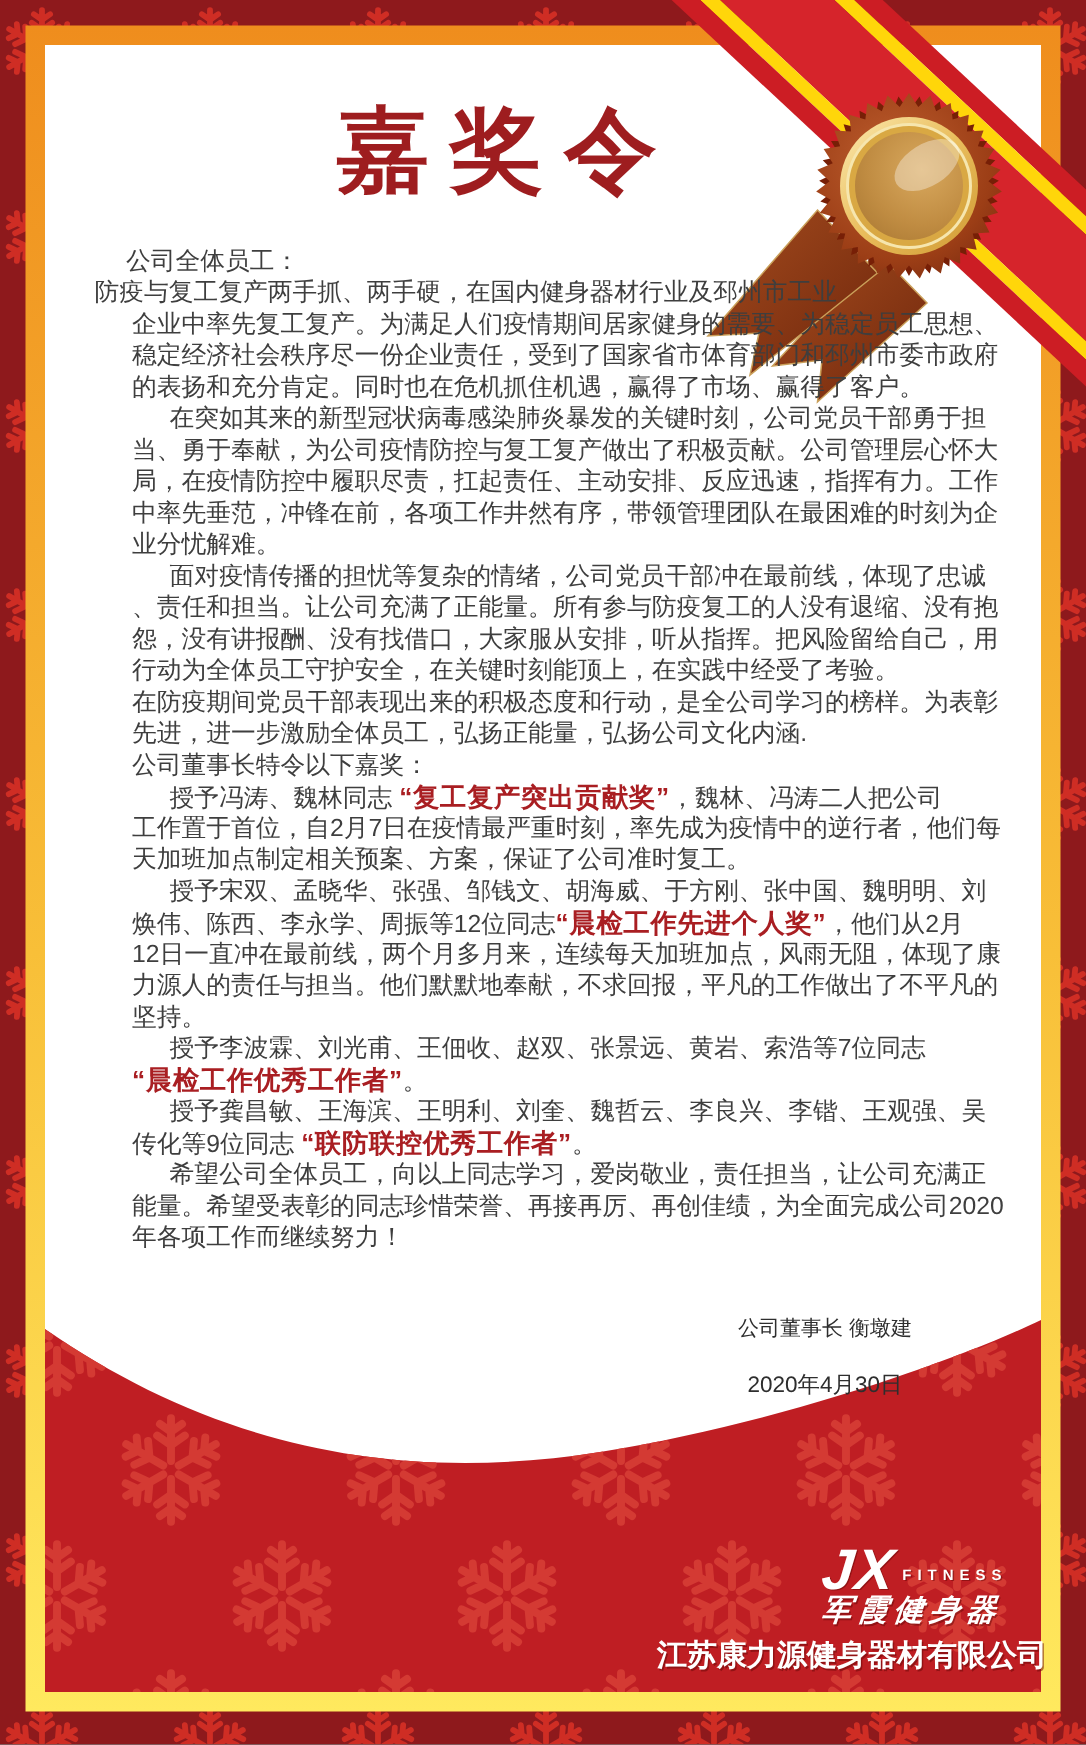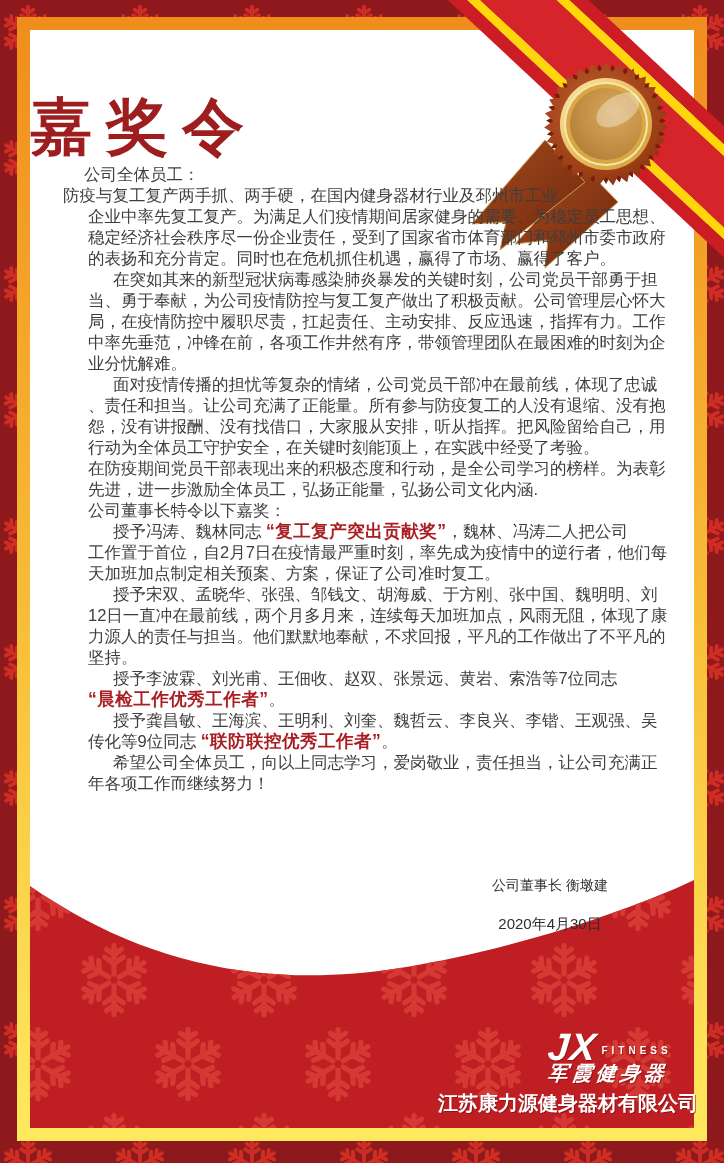--- a/index.html
+++ b/index.html
@@ -5,22 +5,22 @@
   html,body{margin:0;padding:0;background:#555;}
   #page{
     position:relative;width:724px;height:1163px;overflow:hidden;
     font-family:"Liberation Sans",sans-serif;background:#8e191c;
   }
   #bg{position:absolute;left:0;top:0;width:724px;height:1163px;display:block;}
   .abs{position:absolute;}
   
   #title{
     left:30px;top:58px;width:664px;padding-right:48px;box-sizing:border-box;
-    font-family:Liberation Serif, serif;font-weight:700;
-    font-size:62px;letter-spacing:14px;color:#9e1d1f;white-space:nowrap;margin-top:27px;
+    text-align:center;font-family:Liberation Serif, serif;font-weight:700;
+    font-size:62px;letter-spacing:14px;color:#9e1d1f;white-space:nowrap;
   }
   
   #salutation{
     left:84px;top:164px;font-size:16.5px;color:#3e3e3e;white-space:nowrap;line-height:21px;
   }
   #letter-body{
     left:88px;top:185px;width:580px;font-size:16.5px;color:#3e3e3e;line-height:21px;
   }
   #letter-body .line{white-space:nowrap;height:21px;}
   #letter-body .line.ind{text-indent:25px;}
@@ -140,28 +140,30 @@
       <div class="line"><span>、责任和担当。让公司充满了正能量。所有参与防疫复工的人没有退缩、没有抱</span></div>
       <div class="line"><span>怨，没有讲报酬、没有找借口，大家服从安排，听从指挥。把风险留给自己，用</span></div>
       <div class="line"><span>行动为全体员工守护安全，在关键时刻能顶上，在实践中经受了考验。</span></div>
       <div class="line"><span>在防疫期间党员干部表现出来的积极态度和行动，是全公司学习的榜样。为表彰</span></div>
       <div class="line"><span>先进，进一步激励全体员工，弘扬正能量，弘扬公司文化内涵.</span></div>
       <div class="line"><span>公司董事长特令以下嘉奖：</span></div>
       <div class="line ind"><span>授予冯涛、魏林同志 </span><span class="award">“复工复产突出贡献奖”</span><span>，魏林、冯涛二人把公司</span></div>
       <div class="line"><span>工作置于首位，自2月7日在疫情最严重时刻，率先成为疫情中的逆行者，他们每</span></div>
       <div class="line"><span>天加班加点制定相关预案、方案，保证了公司准时复工。</span></div>
       <div class="line ind"><span>授予宋双、孟晓华、张强、邹钱文、胡海威、于方刚、张中国、魏明明、刘</span></div>
+      <div class="line"><span>焕伟、陈西、李永学、周振等12位同志</span><span class="award">“晨检工作先进个人奖”</span><span>，他们从2月</span></div>
       <div class="line"><span>12日一直冲在最前线，两个月多月来，连续每天加班加点，风雨无阻，体现了康</span></div>
       <div class="line"><span>力源人的责任与担当。他们默默地奉献，不求回报，平凡的工作做出了不平凡的</span></div>
       <div class="line"><span>坚持。</span></div>
       <div class="line ind"><span>授予李波霖、刘光甫、王佃收、赵双、张景远、黄岩、索浩等7位同志</span></div>
       <div class="line"><span class="award">“晨检工作优秀工作者”</span><span>。</span></div>
       <div class="line ind"><span>授予龚昌敏、王海滨、王明利、刘奎、魏哲云、李良兴、李锴、王观强、吴</span></div>
       <div class="line"><span>传化等9位同志 </span><span class="award">“联防联控优秀工作者”</span><span>。</span></div>
       <div class="line ind"><span>希望公司全体员工，向以上同志学习，爱岗敬业，责任担当，让公司充满正</span></div>
+      <div class="line"><span>能量。希望受表彰的同志珍惜荣誉、再接再厉、再创佳绩，为全面完成公司2020</span></div>
       <div class="line"><span>年各项工作而继续努力！</span></div>
     </div>
 
   <div id="signature" class="abs">
     <div id="signer">公司董事长  衡墩建</div>
     <div id="sign-date">2020年4月30日</div>
   </div>
 
   <div id="logo-row1" class="abs logo">
     <span id="logo-jx">JX</span><span id="logo-fitness">FITNESS</span>

